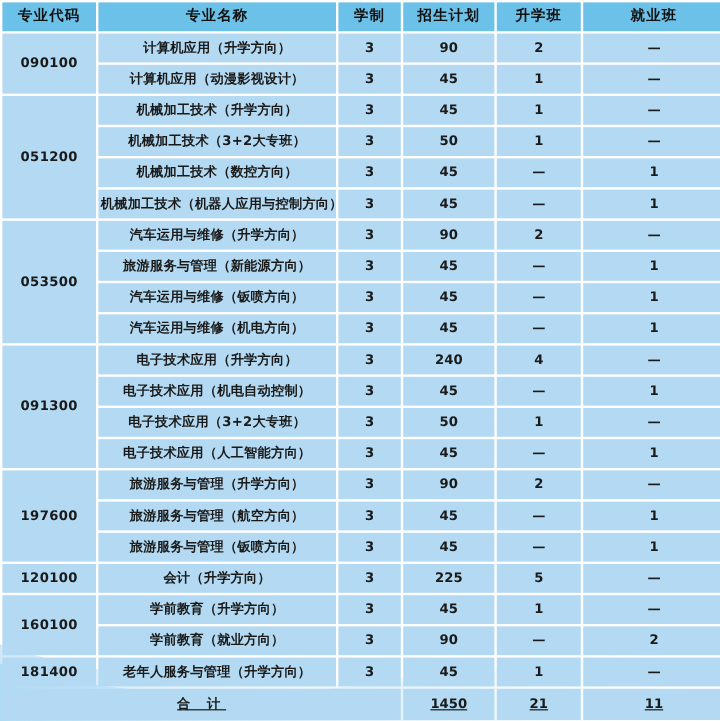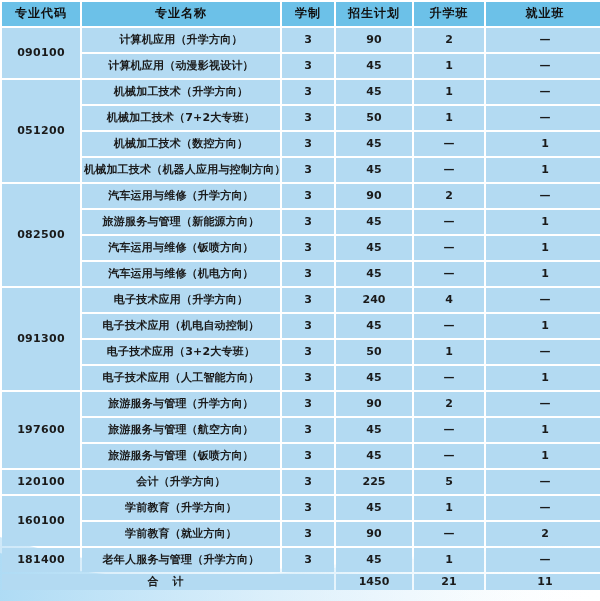--- a/index.html
+++ b/index.html
@@ -68,21 +68,22 @@
     letter-spacing: 0.2px;
     white-space: nowrap;
   }
   td.num { font-size: 11.5px; }
   td.dash {
     font-size: 12px;
     font-weight: bold;
   }
 
   tr.total td {
-    height: 16px;
+    height: 26px;
+    text-decoration: underline;
   }
   td.total-label {
     font-size: 12.5px;
     letter-spacing: 5px;
   }
 
   
   col.c-code { width: 78px; }
   col.c-major { width: 198px; }
   col.c-years { width: 52px; }
@@ -149,42 +150,42 @@
         </tr>
         <tr>
           <td class="code" rowspan="4">051200</td>
           <td class="major">机械加工技术（升学方向）</td>
           <td class="num">3</td>
           <td class="num">45</td>
           <td class="num">1</td>
           <td class="dash">—</td>
         </tr>
         <tr>
-          <td class="major">机械加工技术（7+2大专班）</td>
+          <td class="major">机械加工技术（3+2大专班）</td>
           <td class="num">3</td>
           <td class="num">50</td>
           <td class="num">1</td>
           <td class="dash">—</td>
         </tr>
         <tr>
           <td class="major">机械加工技术（数控方向）</td>
           <td class="num">3</td>
           <td class="num">45</td>
           <td class="dash">—</td>
           <td class="num">1</td>
         </tr>
         <tr>
           <td class="major">机械加工技术（机器人应用与控制方向）</td>
           <td class="num">3</td>
           <td class="num">45</td>
           <td class="dash">—</td>
           <td class="num">1</td>
         </tr>
         <tr>
-          <td class="code" rowspan="4">082500</td>
+          <td class="code" rowspan="4">053500</td>
           <td class="major">汽车运用与维修（升学方向）</td>
           <td class="num">3</td>
           <td class="num">90</td>
           <td class="num">2</td>
           <td class="dash">—</td>
         </tr>
         <tr>
           <td class="major">旅游服务与管理（新能源方向）</td>
           <td class="num">3</td>
           <td class="num">45</td>

